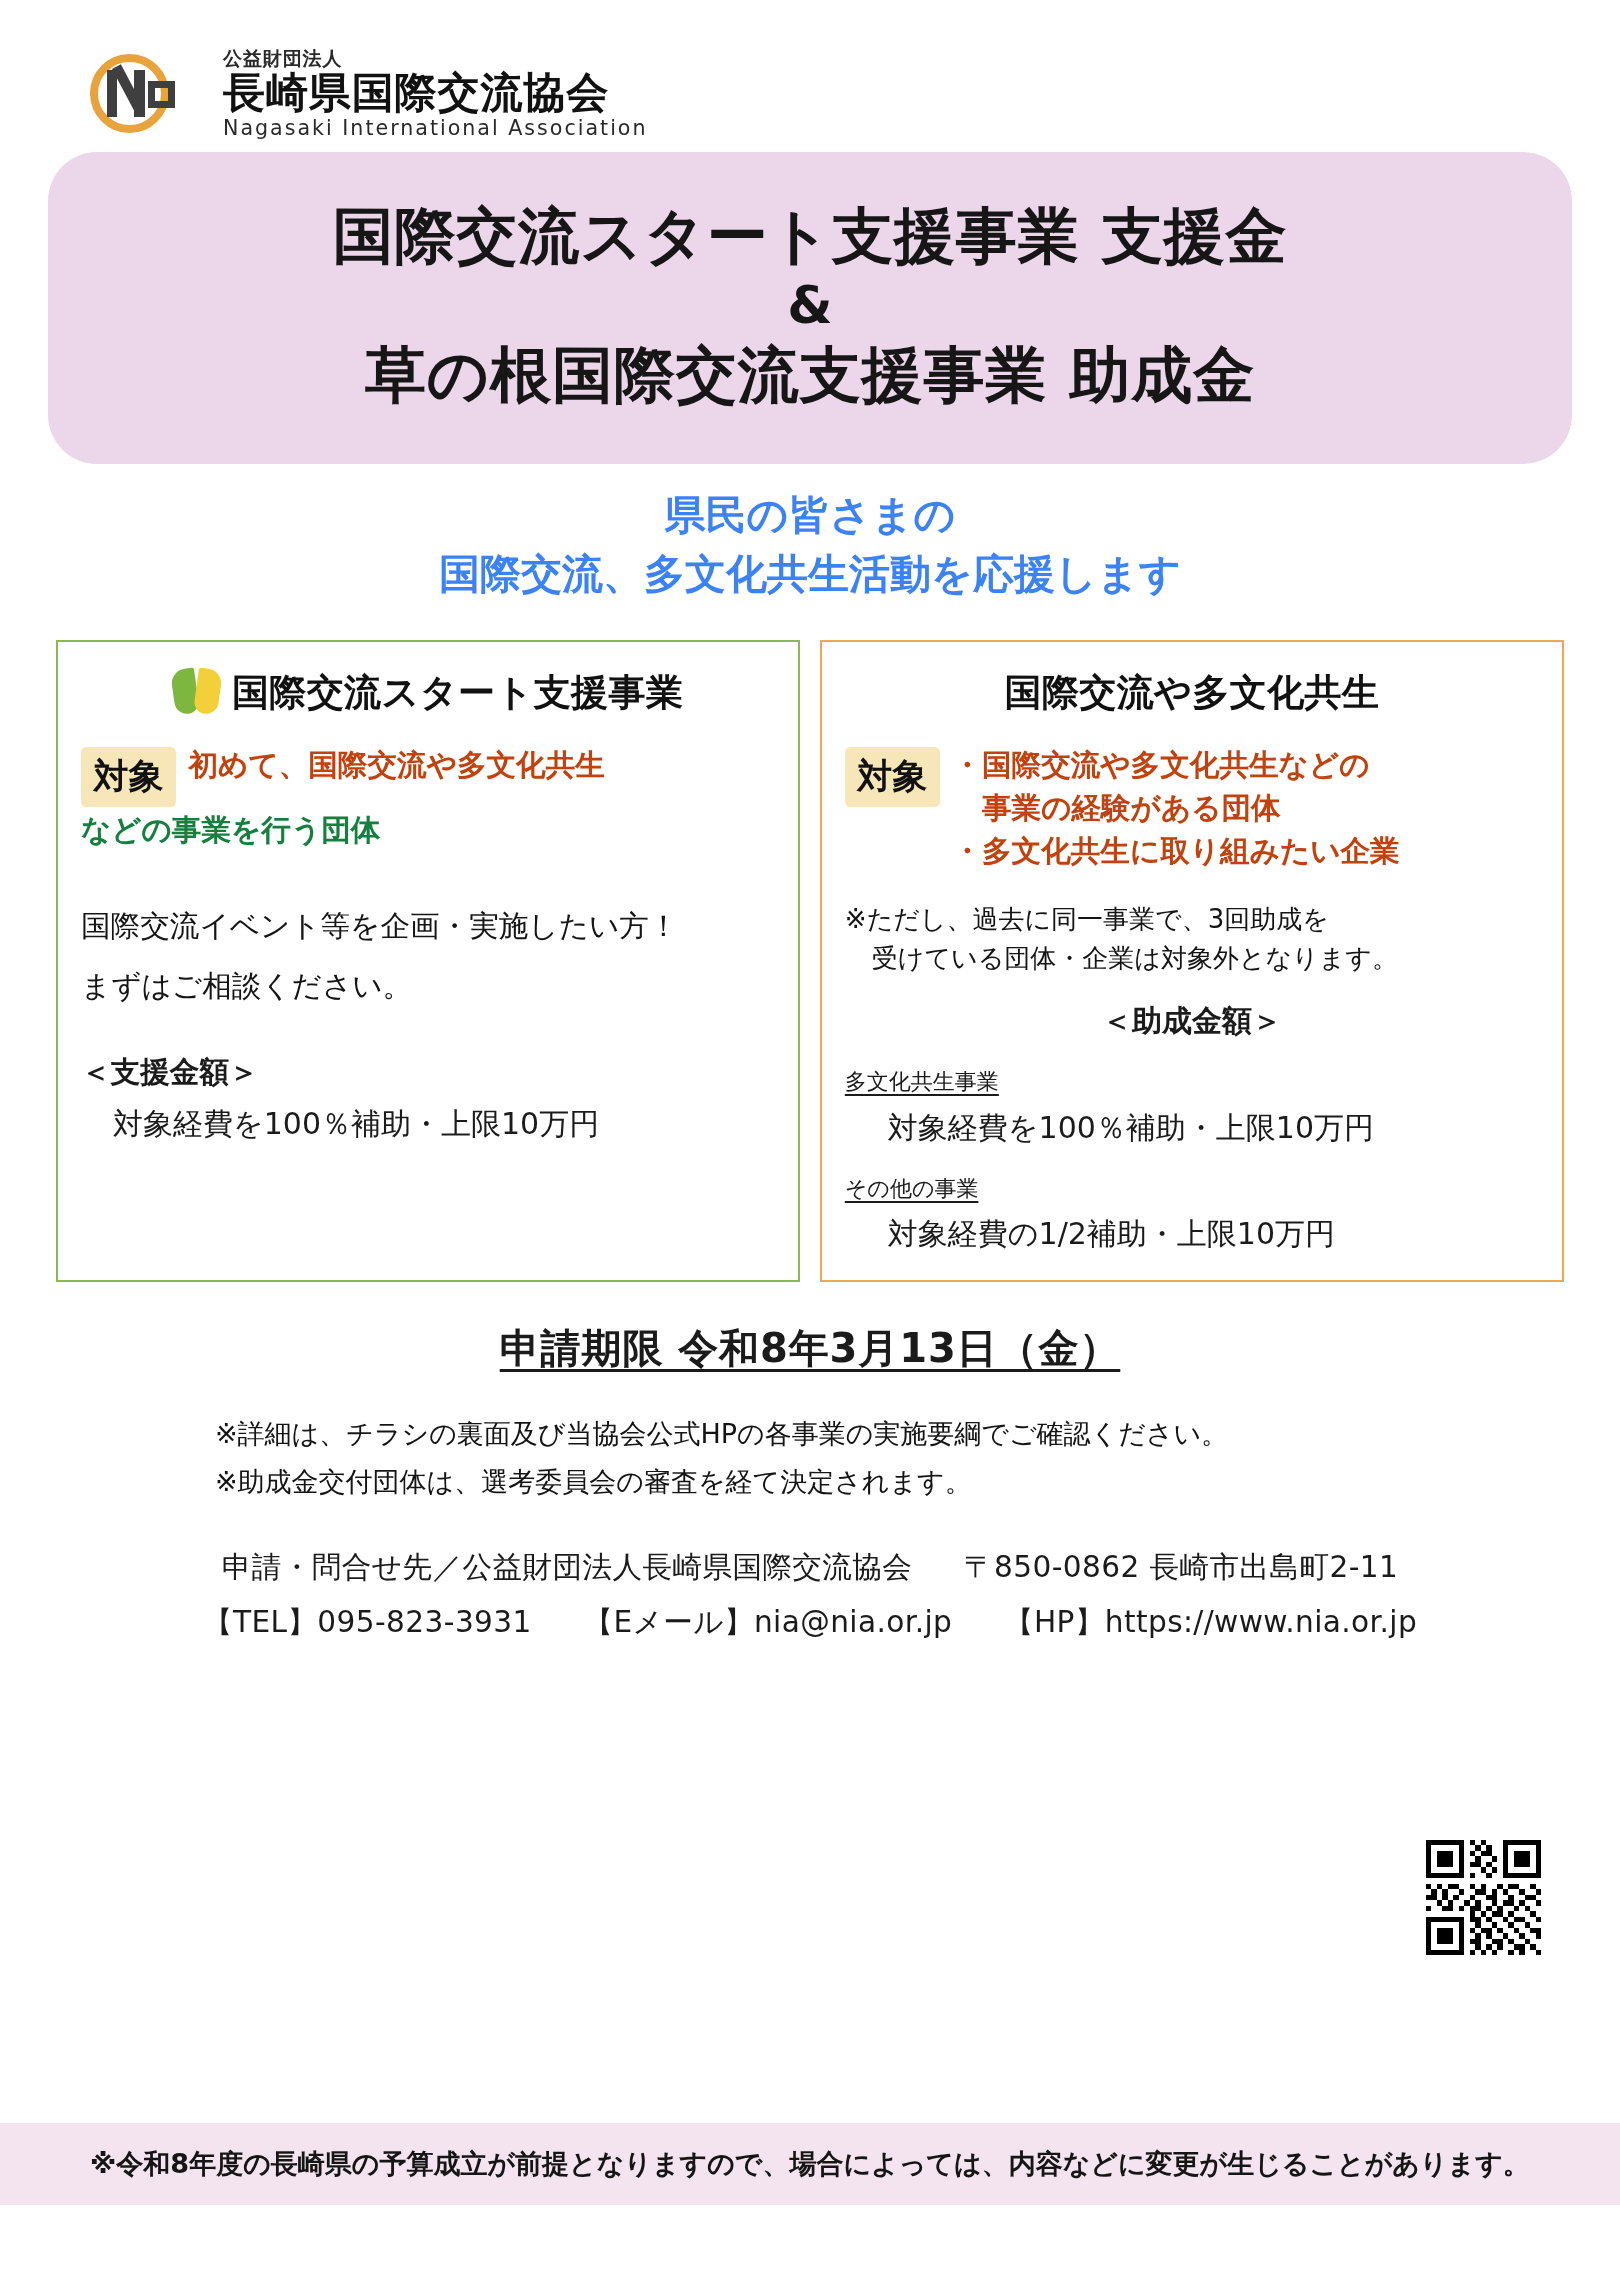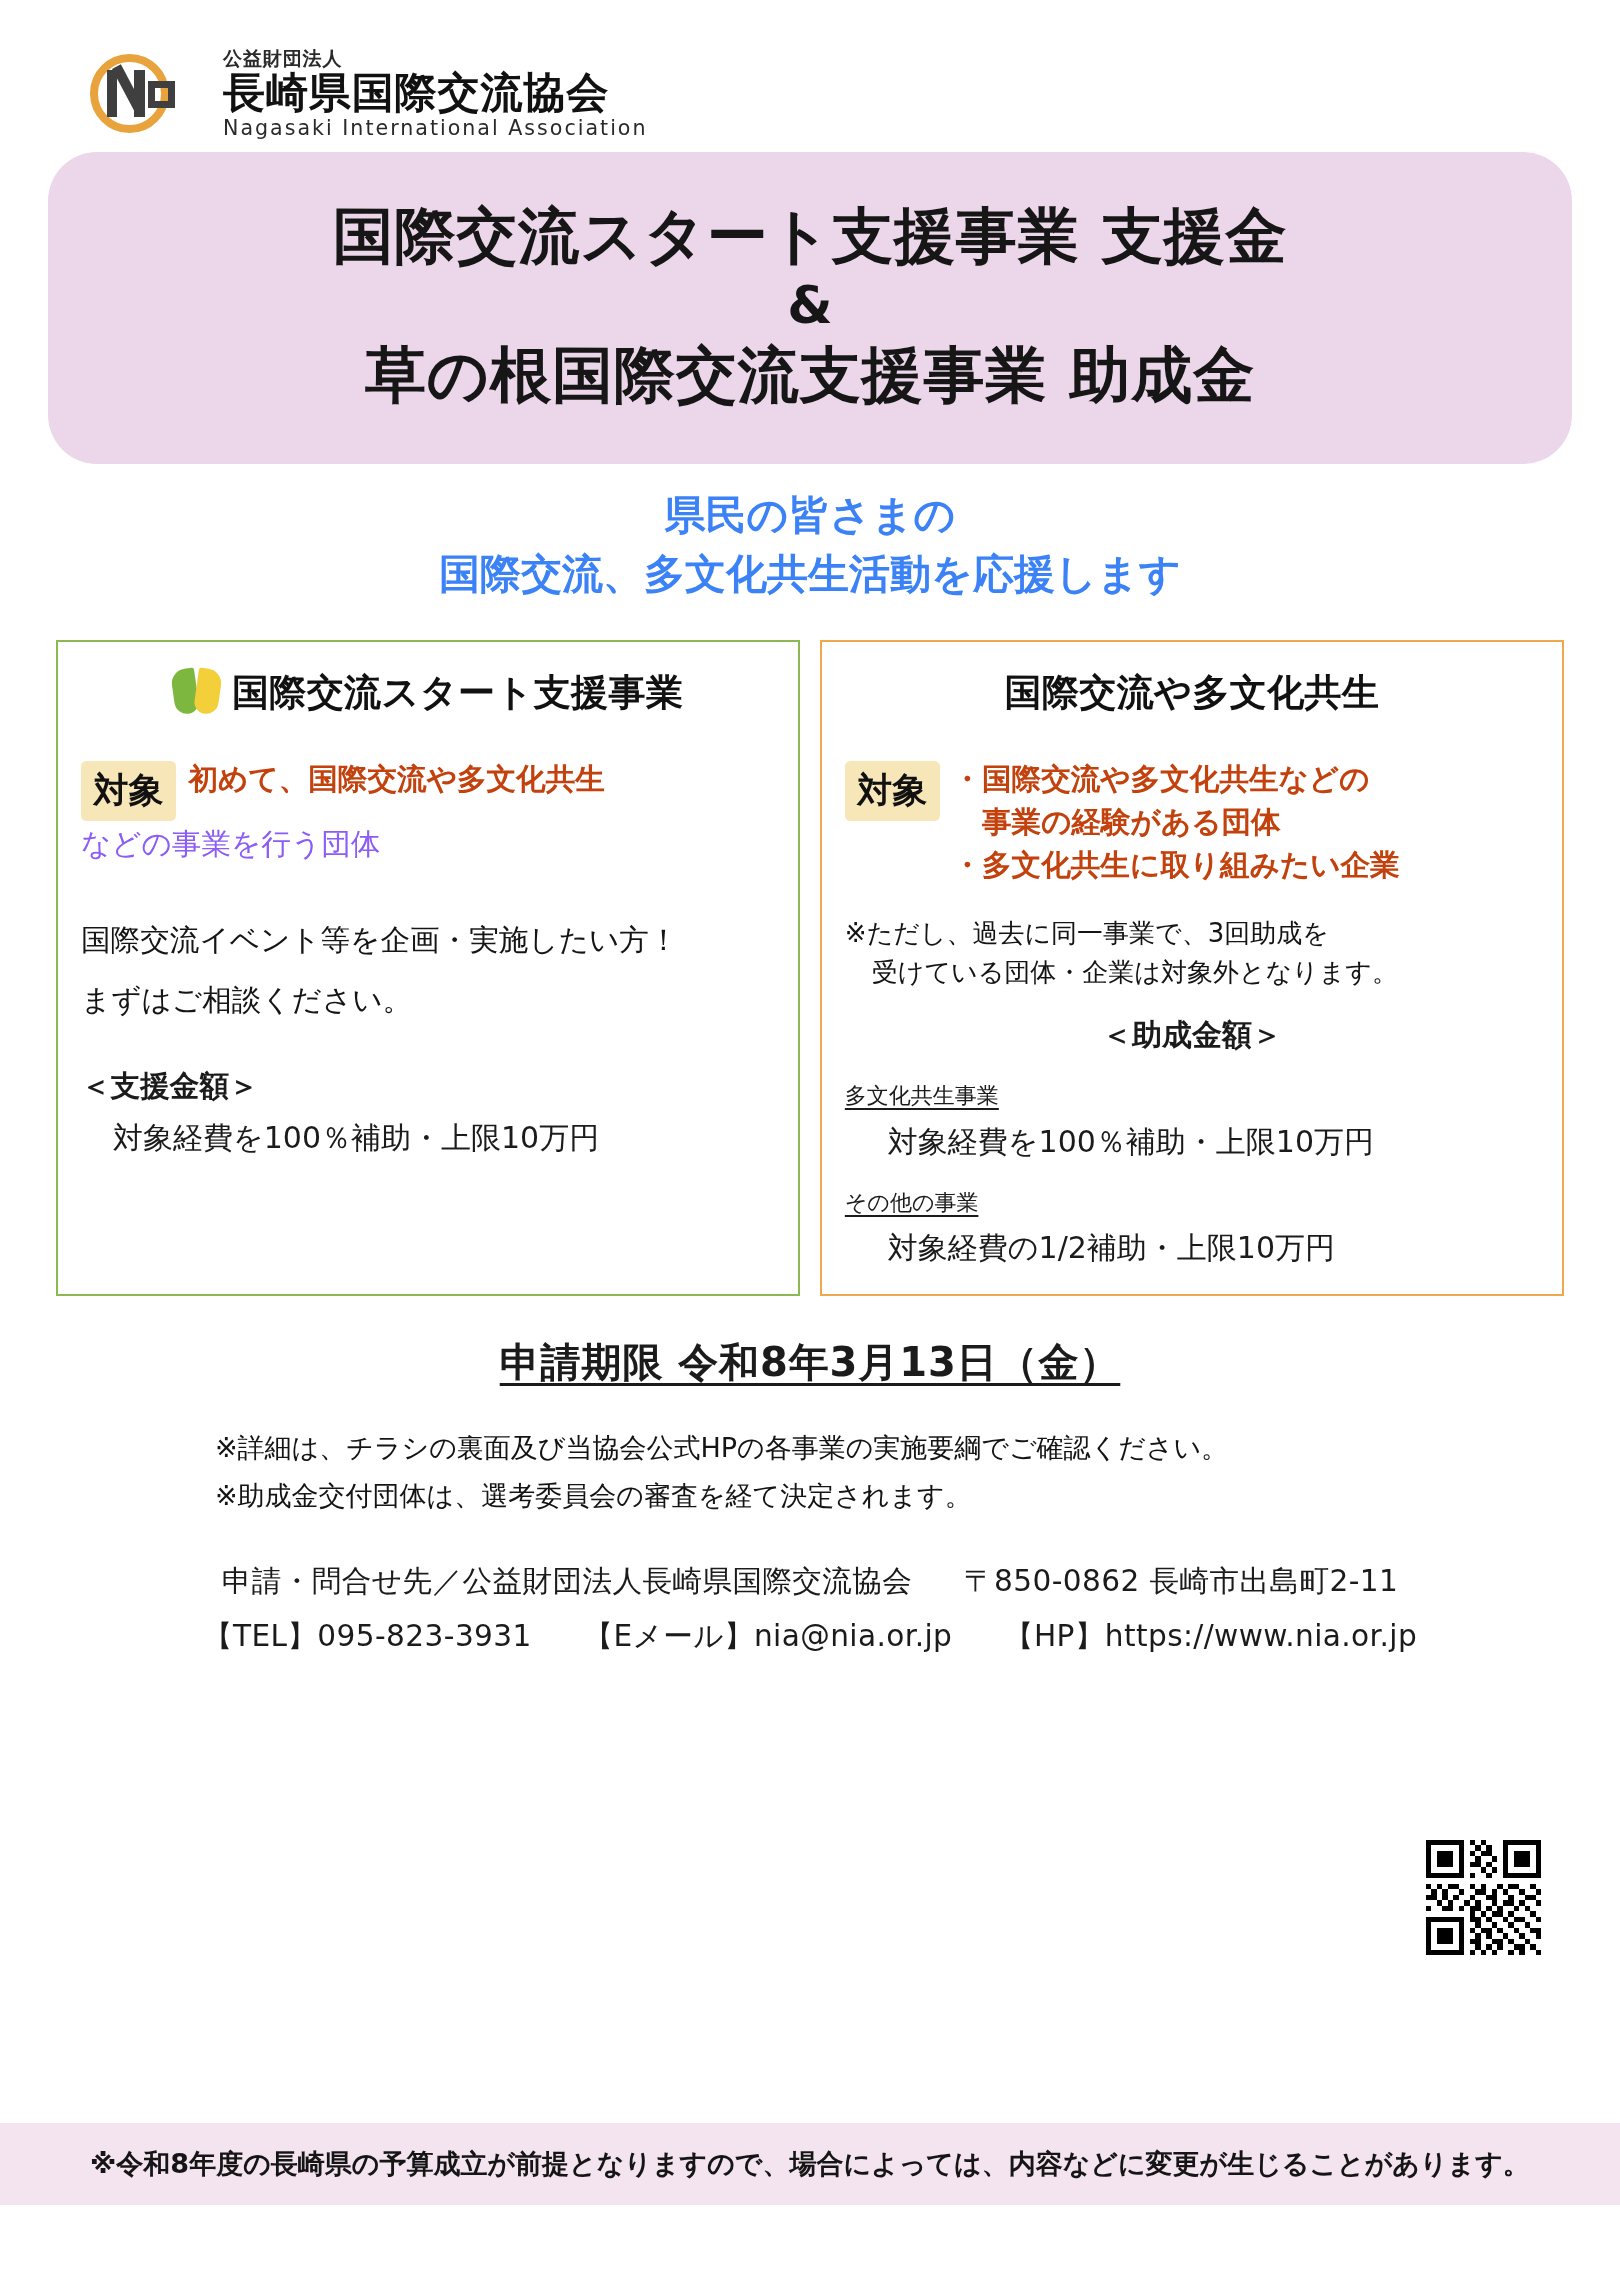--- a/index.html
+++ b/index.html
@@ -152,21 +152,21 @@
   }
   .box-right {
     width: 751px;
     border: 2.7px solid #f0a84e;
   }
   .box-head {
     display: flex;
     align-items: center;
     justify-content: center;
     gap: 9px;
-    margin-bottom: 37px;
+    margin-bottom: 23px;
     min-height: 56px;
   }
   .sprout {
     width: 50px; height: 52px;
     position: relative;
     flex: 0 0 auto;
   }
   .sprout .leafL {
     position: absolute; left: 0; top: 1.8px;
     width: 24px; height: 45px;
@@ -203,23 +203,23 @@
     flex: 0 0 auto;
     margin-top: 2.7px;
   }
   .target-text {
     color: #c2410c;
     font-size: 29.6px;
     font-weight: bold;
     line-height: 1.45;
   }
   .left-target-line2 {
-    color: #8b5cf6;
+    color: #15803d;
     font-size: 29.6px;
-    font-weight: normal;
+    font-weight: bold;
     line-height: 1.5;
     margin-top: 1.8px;
   }
 
   .body-text {
     font-size: 29.6px;
     line-height: 1.62;
     color: #151515;
   }
   .mt-lg { margin-top: 50px; }

